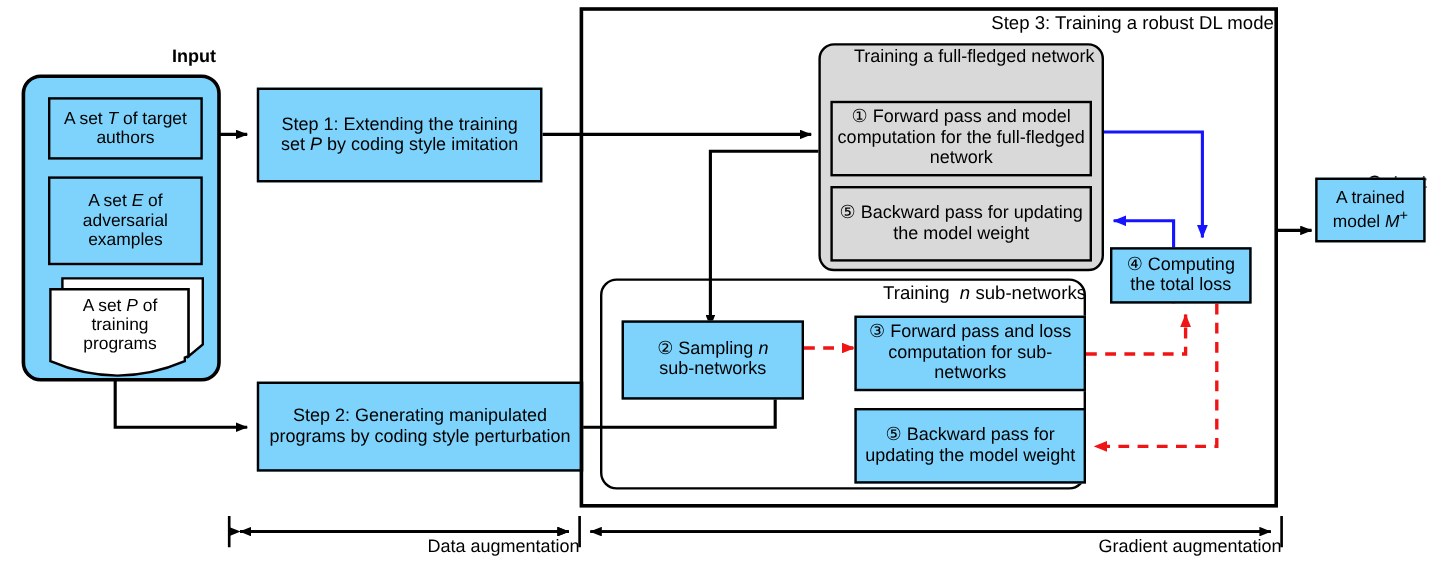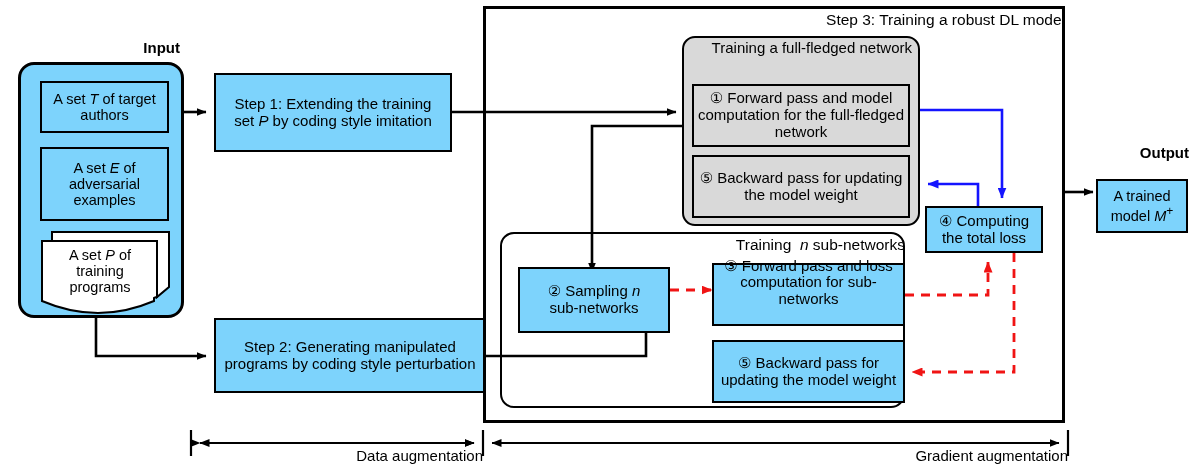--- a/index.html
+++ b/index.html
@@ -126,33 +126,33 @@
 
   <div class="box round" style="left:500px;top:232px;width:405px;height:176px;border-width:2.5px;border-radius:14px;background:transparent;"></div>
   <div class="lbl" style="left:500px;top:236px;width:405px;font-size:15.5px;">
     <span class="t">Training  <i>n</i> sub-networks</span>
   </div>
 
   <div class="box thin" style="left:518px;top:267px;width:152px;height:66px;font-size:15px;padding:0 20px;">
     <span class="t">② Sampling <i>n</i> sub-networks</span>
   </div>
 
-  <div class="box thin" style="left:712px;top:263px;width:193px;height:63px;font-size:15px;padding:16px 3px;align-items:flex-end;">
+  <div class="box thin" style="left:712px;top:263px;width:193px;height:63px;font-size:15px;padding:0 3px;">
     <span class="t">③ Forward pass and loss computation for sub-networks</span>
   </div>
 
   <div class="box thin" style="left:712px;top:340px;width:193px;height:63px;font-size:15px;padding:0 3px;">
     <span class="t">⑤ Backward pass for updating the model weight</span>
   </div>
 
   <div class="box thin" style="left:925px;top:206px;width:118px;height:47px;font-size:15px;padding:0 3px;">
     <span class="t">④ Computing the total loss</span>
   </div>
 
   <div class="lbl bold" style="left:1093px;top:145px;width:96px;font-size:15px;">Output</div>
-  <div class="box" style="left:1096px;top:179px;width:92px;height:54px;font-size:14.5px;padding:0 3px;">
+  <div class="box" style="left:1096px;top:148px;width:92px;height:54px;font-size:14.5px;padding:0 3px;">
     <span class="t">A trained model <i>M</i><sup>+</sup></span>
   </div>
 
   <div class="lbl" style="left:191px;top:448px;width:292px;font-size:15px;">Data augmentation</div>
   <div class="lbl" style="left:492px;top:448px;width:576px;font-size:15px;">Gradient augmentation</div>
 
 </div>
 
 </body></html>

